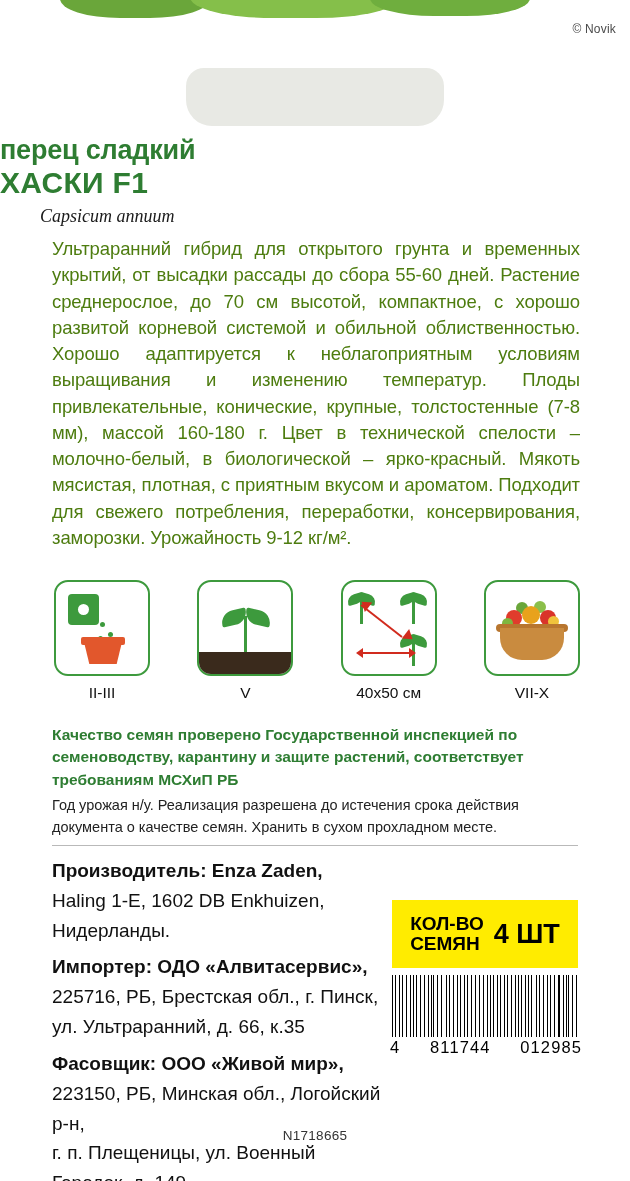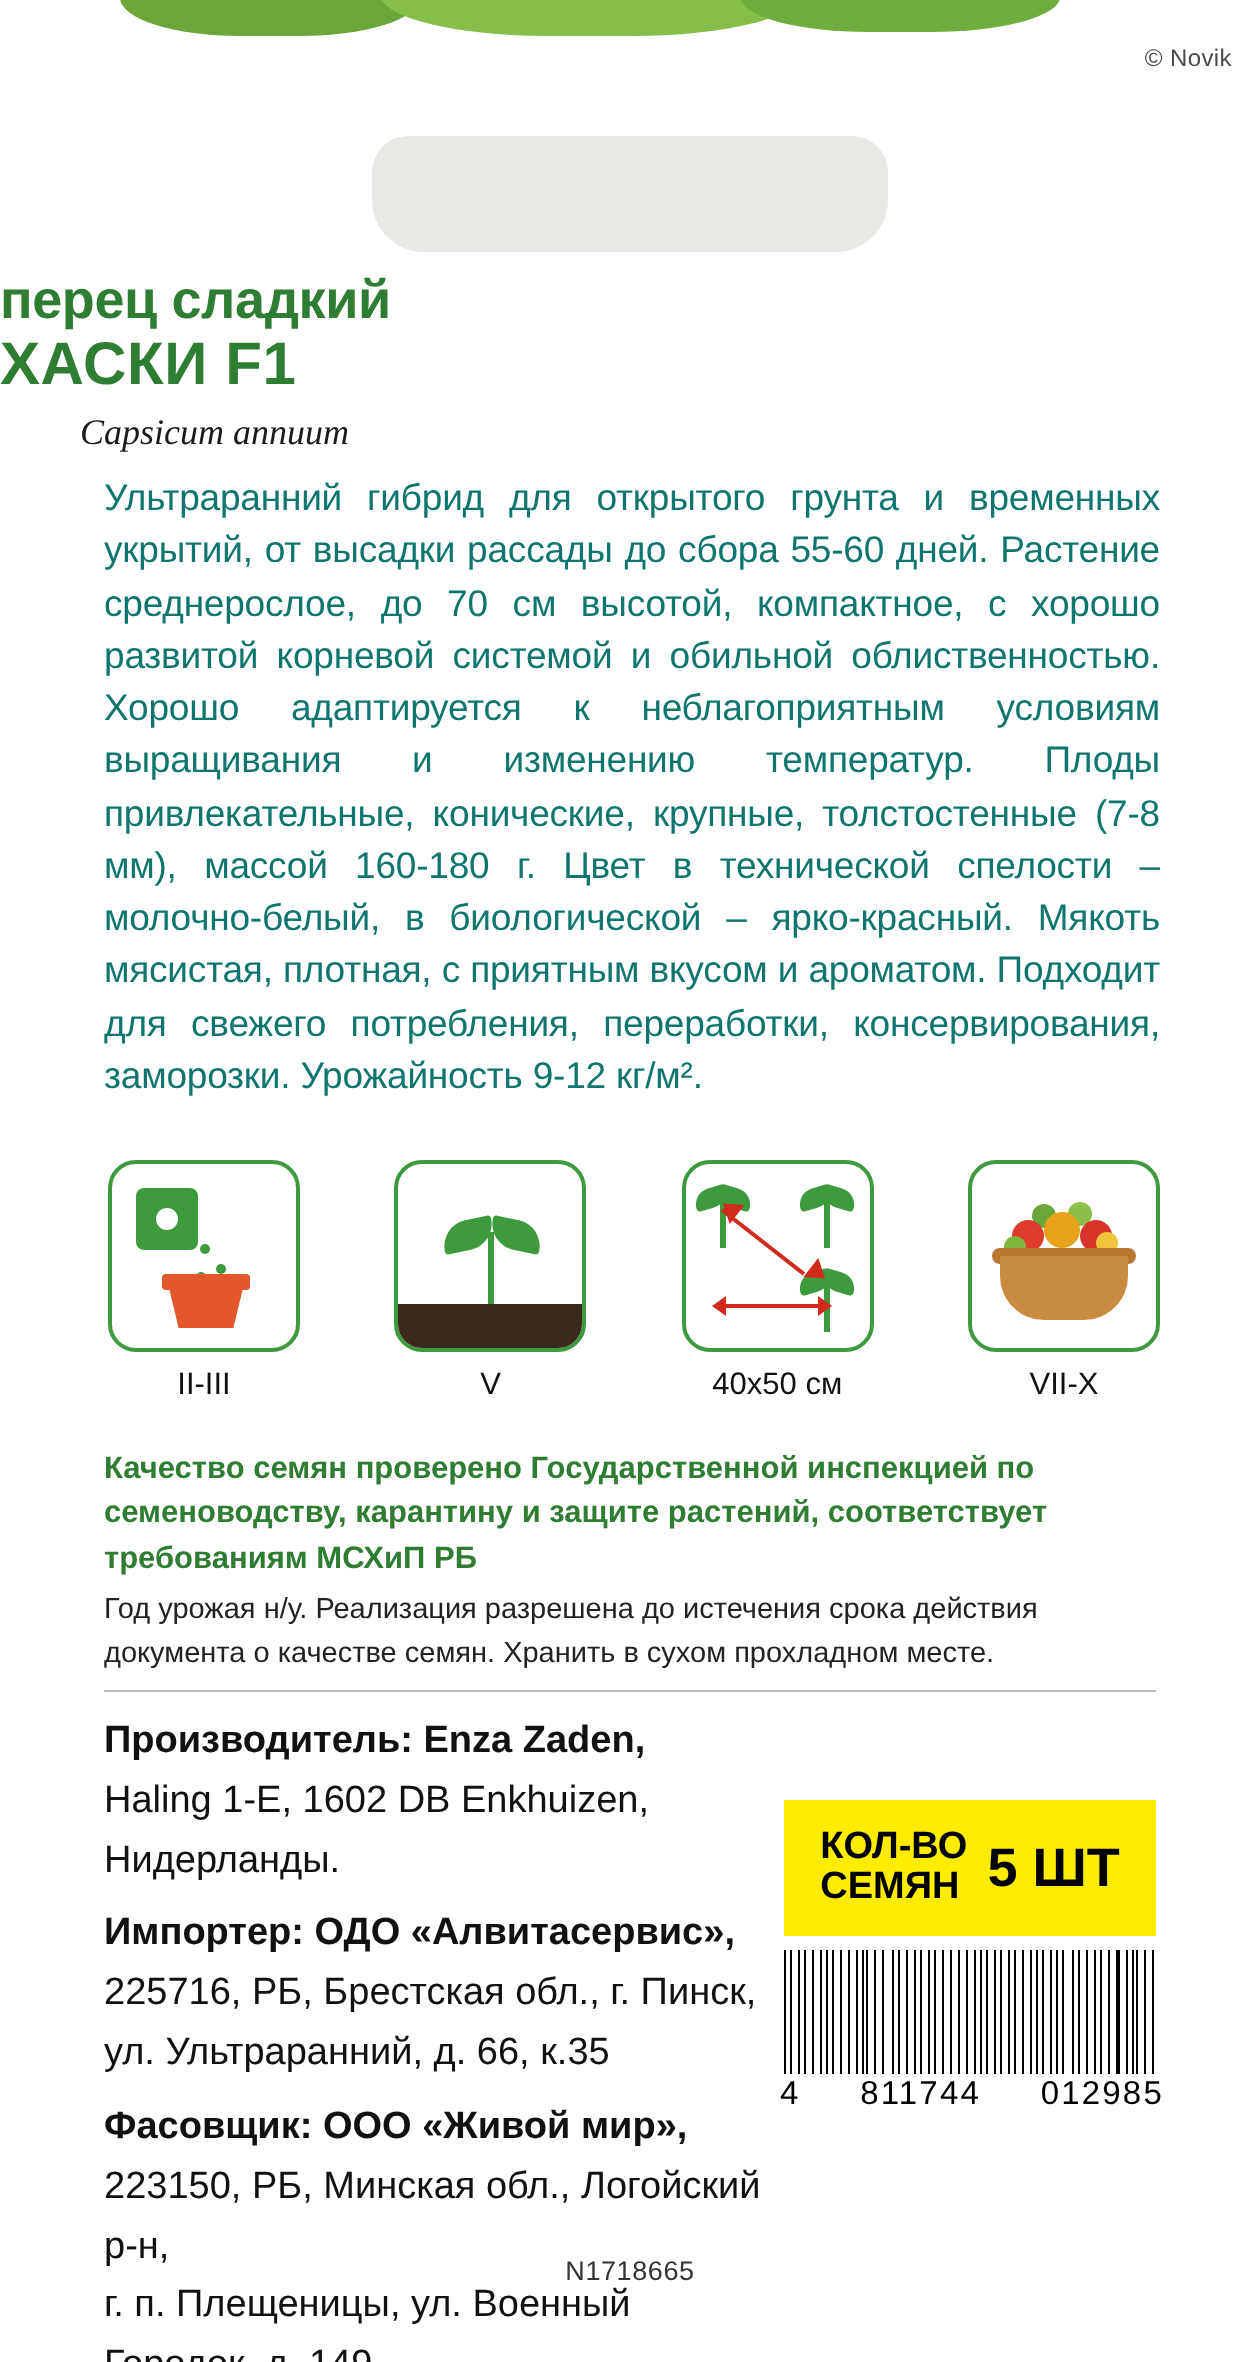--- a/index.html
+++ b/index.html
@@ -88,21 +88,21 @@
   }
   
   .description {
     position: absolute;
     top: 236px;
     left: 52px;
     width: 528px;
     font-size: 18.5px;
     line-height: 1.42;
     text-align: justify;
-    color: #0f766e;
+    color: #4d7c0f;
     letter-spacing: -0.1px;
   }
   
   .icons {
     position: absolute;
     top: 580px;
     left: 52px;
     width: 530px;
     display: flex;
     justify-content: space-between;
@@ -493,21 +493,21 @@
       <b>тел.: +37529 3034646</b>
       <b>www.grunt.by</b>
     </div>
   </div>
 
   <div class="qty-badge">
     <div class="qty-label">
       <span>КОЛ-ВО</span><br>
       <span>СЕМЯН</span>
     </div>
-    <div class="qty-value">5 ШТ</div>
+    <div class="qty-value">4 ШТ</div>
   </div>
 
   <div class="barcode">
       <i style="width: 1px;"></i>
       <i style="width: 1px; background: rgb(255, 255, 255);"></i>
       <i style="width: 2px;"></i>
       <i style="width: 3px; background: rgb(255, 255, 255);"></i>
       <i style="width: 1px;"></i>
       <i style="width: 2px; background: rgb(255, 255, 255);"></i>
       <i style="width: 3px;"></i>

